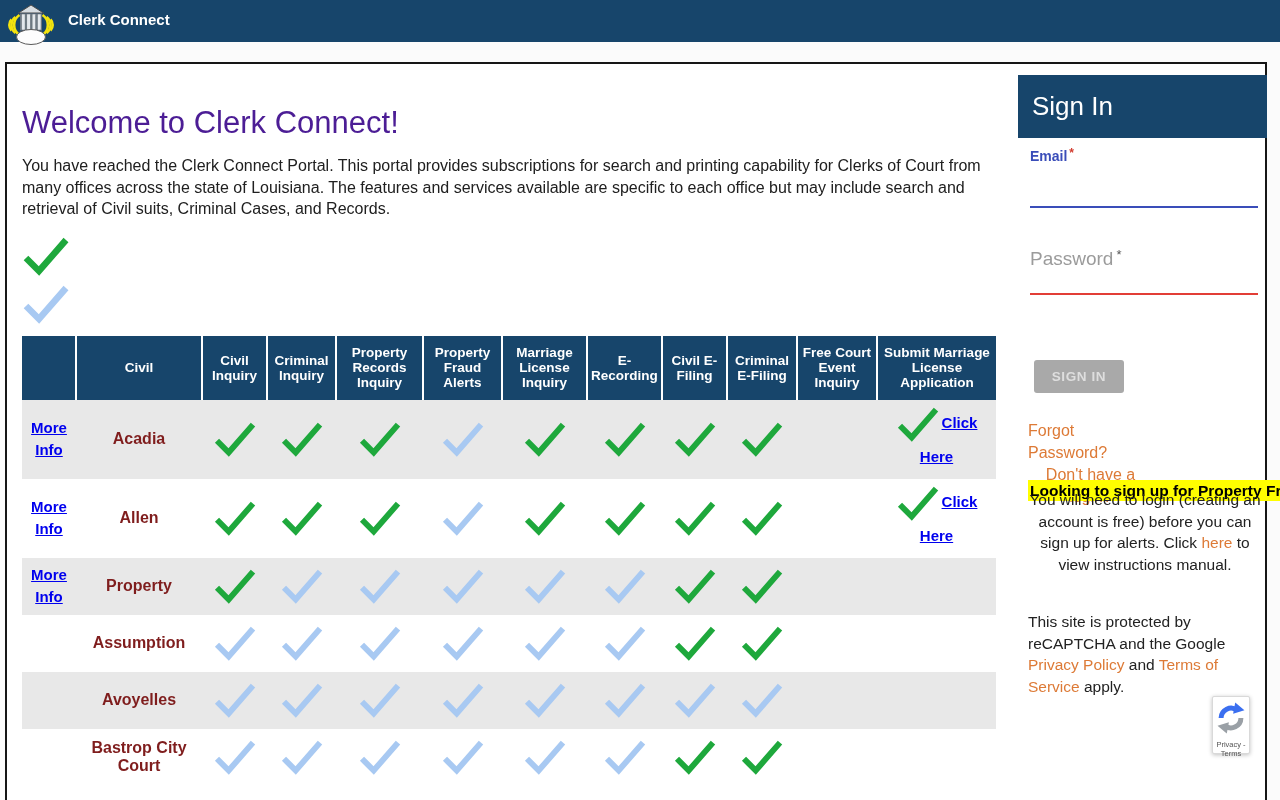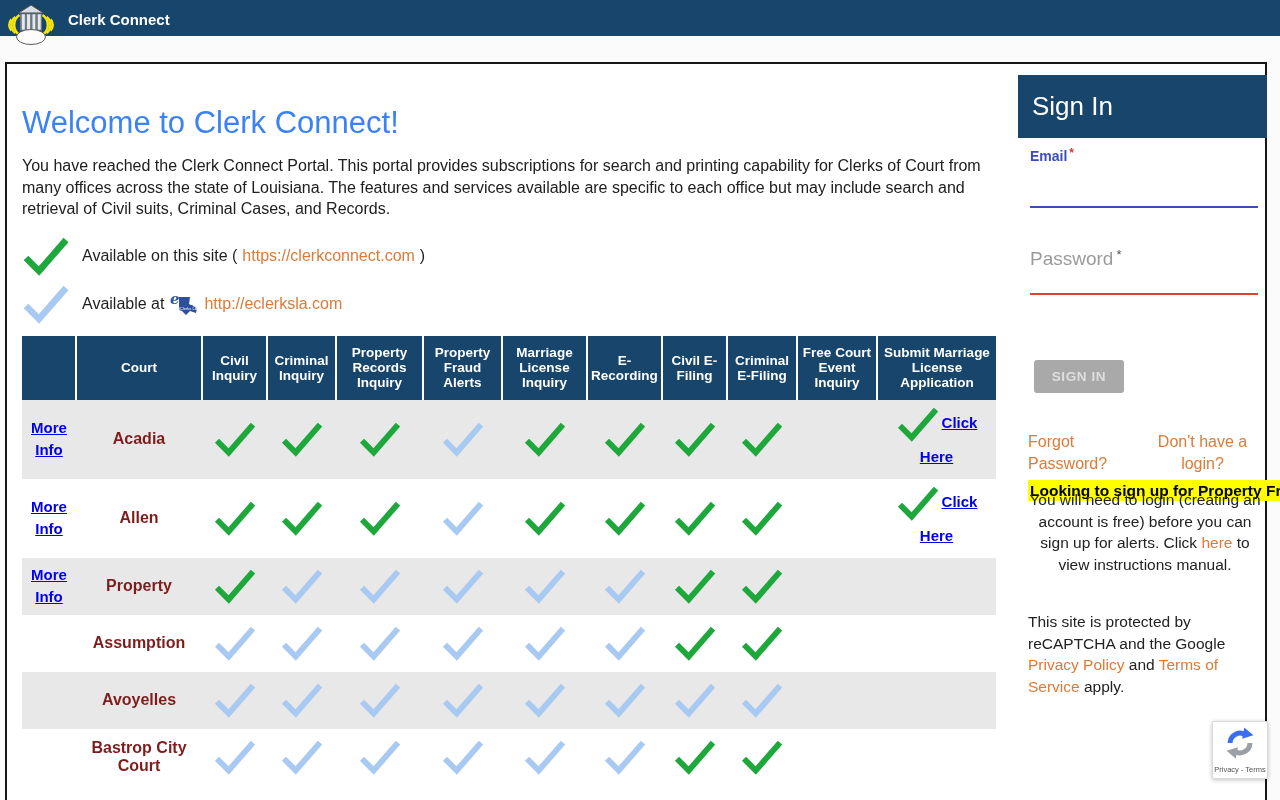--- a/index.html
+++ b/index.html
@@ -7,36 +7,36 @@
   body {
     font-family: "Liberation Sans", sans-serif;
     background: #fbfbfb;
     position: relative;
     color: #1f1f1f;
   }
   a { cursor: pointer; }
 
   
   .topbar {
-    position: absolute; top: 0; left: 0; width: 1280px; height: 36px;
+    position: absolute; top: 0; left: 0; width: 1280px; height: 42px;
     background: var(--navy, #17456b);
     display: flex; align-items: flex-start;
   }
   .topbar-logo { margin: 3px 0 0 8px; }
   .topbar-title {
     color: #fff; font-size: 15px; font-weight: bold; margin: 11px 0 0 14px;
   }
 
   
   .frame {
     position: absolute; left: 5px; top: 62px; width: 1262px; height: 770px;
     border: 2px solid #161616; background: #fff;
   }
   .main { position: absolute; left: 15px; top: 41px; width: 978px; }
-  .main h1 { font-size: 31px; font-weight: 400; color: #3b82f6; line-height: 36px; }
+  .main h1 { font-size: 31px; font-weight: 400; color: #4c1d95; line-height: 36px; }
   .intro { font-size: 16px; line-height: 21.5px; margin-top: 14px; color: #202020; }
   .orange-link { color: var(--orange-link, #dd7a36); text-decoration: none; }
 
   .legend { margin-top: 14px; }
   .legend-row { display: flex; align-items: center; height: 44px; margin-bottom: 4px; font-size: 16px; }
   .legend-check { width: 48px; height: 40px; flex: 0 0 48px; }
   .legend-text { margin-left: 12px; display: flex; align-items: center; gap: 5px; }
 
   
   table.courts {
@@ -87,31 +87,31 @@
     position: absolute; top: 182px; left: 12px; width: 228px; height: 38px;
     border: none; border-bottom: 2px solid #e23e36; background: transparent; outline: none;
     font-size: 16px; font-family: "Liberation Sans", sans-serif;
   }
   .signin-btn {
     position: absolute; top: 285px; left: 16px; width: 90px; height: 33px;
     background: #a9a9a9; color: #dedede; font-weight: bold; font-size: 13.5px;
     letter-spacing: 0.6px; border: none; border-radius: 3px; cursor: pointer;
     font-family: "Liberation Sans", sans-serif;
   }
-  .links-row { position: absolute; top: 356px; left: 10px; width: 242px; display: flex; font-size: 16px; line-height: 22px; }
+  .links-row { position: absolute; top: 345px; left: 10px; width: 242px; display: flex; font-size: 16px; line-height: 22px; flex-direction: column; }
   .forgot-link { width: 112px; }
   .nologin-link { width: 125px; text-align: center; }
   .highlight-line { position: absolute; top: 407px; left: 10px; white-space: nowrap; font-size: 15.5px; font-weight: bold; color: #000; }
   .highlight-line span { background: var(--highlight-yellow, #fffe00); padding: 2px 2px; }
   .alerts-para { position: absolute; top: 414px; left: 10px; width: 234px; font-size: 15.5px; line-height: 21.5px; color: #222; text-align: center; }
   .protect-para { position: absolute; top: 536px; left: 10px; width: 226px; font-size: 15.5px; line-height: 21.5px; color: #222; }
 
   
   .recaptcha-badge {
-    position: absolute; left: 1212px; top: 721px; width: 56px; height: 58px;
+    position: absolute; left: 1212px; top: 696px; width: 38px; height: 58px;
     background: #fff; border: 1px solid #d9d9d9; border-radius: 2px;
     box-shadow: 0 1px 4px rgba(0,0,0,.25); text-align: center; z-index: 5;
   }
   .recaptcha-badge svg { margin-top: 4px; }
   .pt-text { font-size: 7.5px; color: #555; margin-top: 1px; }
 </style>
 </head>
 <body>
 
 <div class="topbar">
@@ -137,40 +137,25 @@
 
   <div class="main">
     <h1>Welcome to Clerk Connect!</h1>
     <p class="intro">You have reached the Clerk Connect Portal. This portal provides subscriptions for search and printing capability for Clerks of Court from many offices across the state of Louisiana. The features and services available are specific to each office but may include search and retrieval of Civil suits, Criminal Cases, and Records.</p>
 
     <div class="legend">
       <div class="legend-row">
         <svg class="legend-check" viewBox="0 0 48 40">
           <polyline points="4,22 17,35 44,4" fill="none" stroke="#1ea83c" stroke-width="6.5"></polyline>
         </svg>
-        <span class="legend-text">
-          <span>Available on this site (</span>
-            <a class="orange-link">https://clerkconnect.com</a>
-            <span>)</span>
-        </span>
       </div>
       <div class="legend-row">
         <svg class="legend-check" viewBox="0 0 48 40">
           <polyline points="4,22 17,35 44,4" fill="none" stroke="#a8c9f2" stroke-width="6.5"></polyline>
         </svg>
-        <span class="legend-text">
-          <span>Available at</span>
-          <svg width="30" height="26" viewBox="0 0 30 26">
-            <text x="1" y="13" font-size="15" font-style="italic" font-weight="bold" fill="#2e5ba8" font-family="DejaVu Serif, serif">e</text>
-            <polygon points="10,6 21,6 20,13 28,17 27,22 21,20 17,24 12,19 10,15" fill="#2d4f9e"></polygon>
-            <rect x="10.5" y="14" width="13" height="5.5" fill="#2d4f9e"></rect>
-            <text x="11" y="18.6" font-size="4" fill="#ffffff" font-family="Liberation Sans, sans-serif">Clerks LA</text>
-          </svg>
-          <a class="orange-link">http://eclerksla.com</a>
-        </span>
       </div>
     </div>
 
     <table class="courts">
       <colgroup>
           <col>
           <col>
           <col>
           <col>
           <col>
@@ -178,21 +163,21 @@
           <col>
           <col>
           <col>
           <col>
           <col>
           <col>
         </colgroup>
       <thead>
           <tr>
             <th></th>
-            <th>Court</th>
+            <th>Civil</th>
             <th>Civil Inquiry</th>
             <th>Criminal Inquiry</th>
             <th>Property Records Inquiry</th>
             <th>Property Fraud Alerts</th>
             <th>Marriage License Inquiry</th>
             <th>E-Recording</th>
             <th>Civil E-Filing</th>
             <th>Criminal E-Filing</th>
             <th>Free Court Event Inquiry</th>
             <th>Submit Marriage License Application</th>

